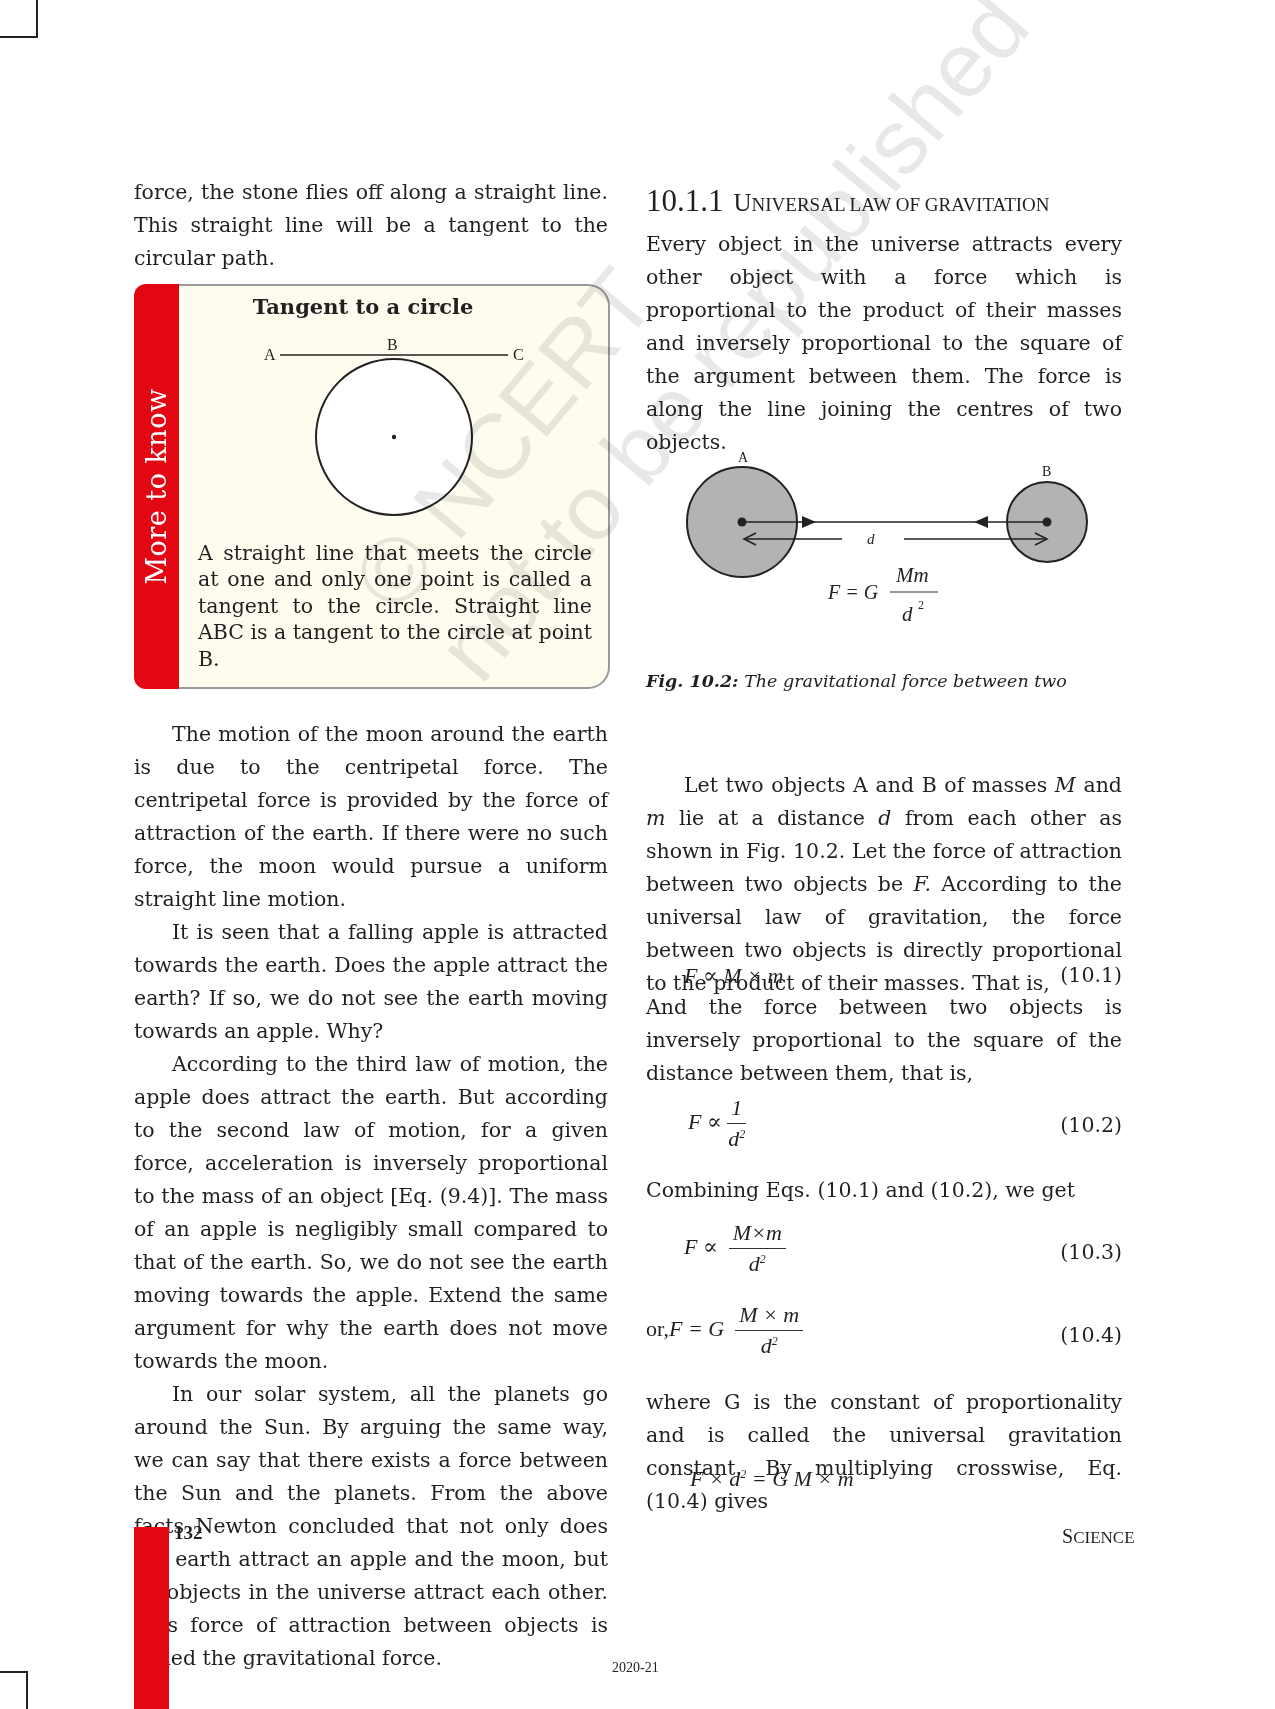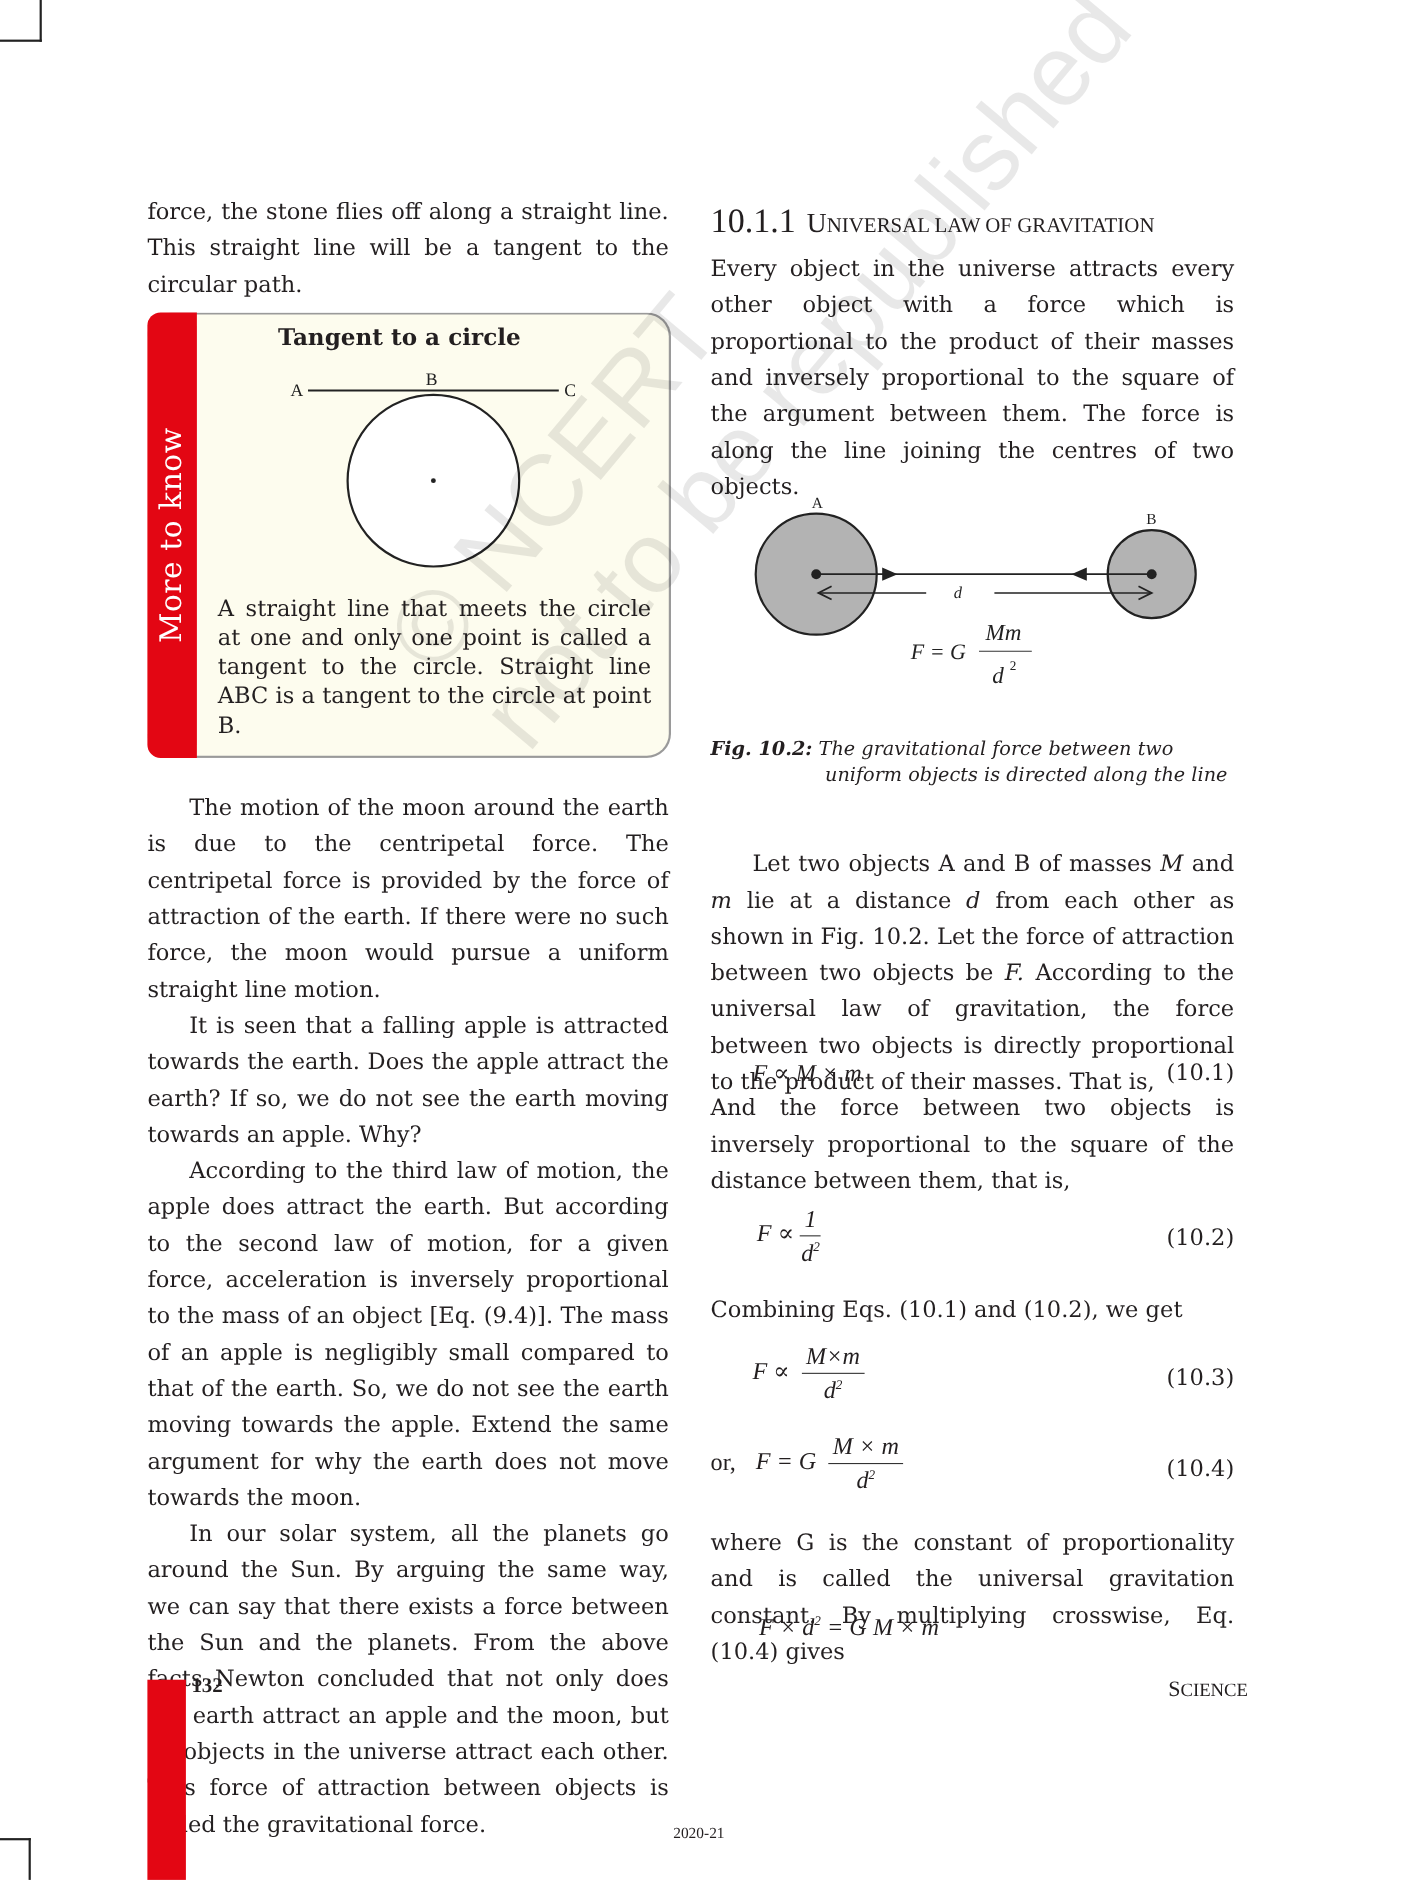--- a/index.html
+++ b/index.html
@@ -113,21 +113,20 @@
   <text x="148" y="154" font-family="Liberation Serif, serif" font-style="italic" font-size="20" fill="#222">F = G</text>
   <text x="216" y="137" font-family="Liberation Serif, serif" font-style="italic" font-size="21" fill="#222">Mm</text>
   <line x1="210" y1="147" x2="258" y2="147" stroke="#333" stroke-width="1"></line>
   <text x="222" y="176" font-family="Liberation Serif, serif" font-style="italic" font-size="21" fill="#222">d</text>
   <text x="238" y="164" font-family="Liberation Serif, serif" font-size="12" fill="#222">2</text>
 </svg>
 
 <div class="abs fig-caption">
   <span class="lbl">Fig. 10.2:</span>
   <span>The gravitational force between two</span>
-  <span class="cont">uniform objects is directed along the line</span>
 </div>
 
 <p class="abs para col-right indent" style="top:769px;"><span>Let two objects A and B of masses </span><i>M</i><span> and </span><i>m</i><span> lie at a distance </span><i>d</i><span> from each other as shown in Fig. 10.2. Let the force of attraction between two objects be </span><i>F.</i><span> According to the universal law of gravitation, the force between two objects is directly proportional to the product of their masses. That is,</span></p>
 
 <div class="abs math" style="left:684px; top:963px;text-align:center;">F ∝ M × m</div>
 <div class="abs eqnum" style="top:963px;">(10.1)</div>
 
 <p class="abs para col-right" style="top:991px;">And the force between two objects is inversely proportional to the square of the distance between them, that is,</p>
 
 <div class="abs math" style="left:688px; top:1095px;">
@@ -138,21 +137,21 @@
 
 <p class="abs para col-right" style="top:1174px;">Combining Eqs. (10.1) and (10.2), we get</p>
 
 <div class="abs math" style="left:684px; top:1220px;">
   <span>F ∝</span>&nbsp;
   <span class="frac"><span class="n">M×m</span><span class="d"><span>d</span><sup>2</sup></span></span>
 </div>
 <div class="abs eqnum" style="top:1240px;">(10.3)</div>
 
 <div class="abs math" style="left:646px; top:1302px;">
-  <span style="font-style:normal; margin-right:18px;">or,</span><span>F = G</span>&nbsp;
+  <span style="font-style:normal; ">or,</span><span>F = G</span>&nbsp;
   <span class="frac"><span class="n">M × m</span><span class="d"><span>d</span><sup>2</sup></span></span>
 </div>
 <div class="abs eqnum" style="top:1323px;">(10.4)</div>
 
 <p class="abs para col-right" style="top:1386px;">where G is the constant of proportionality and is called the universal gravitation constant. By multiplying crosswise, Eq. (10.4) gives</p>
 
 <div class="abs math" style="left:690px; top:1466px;">
   <span>F × d</span><sup>2</sup><span> = G M × m</span>
 </div>
 

